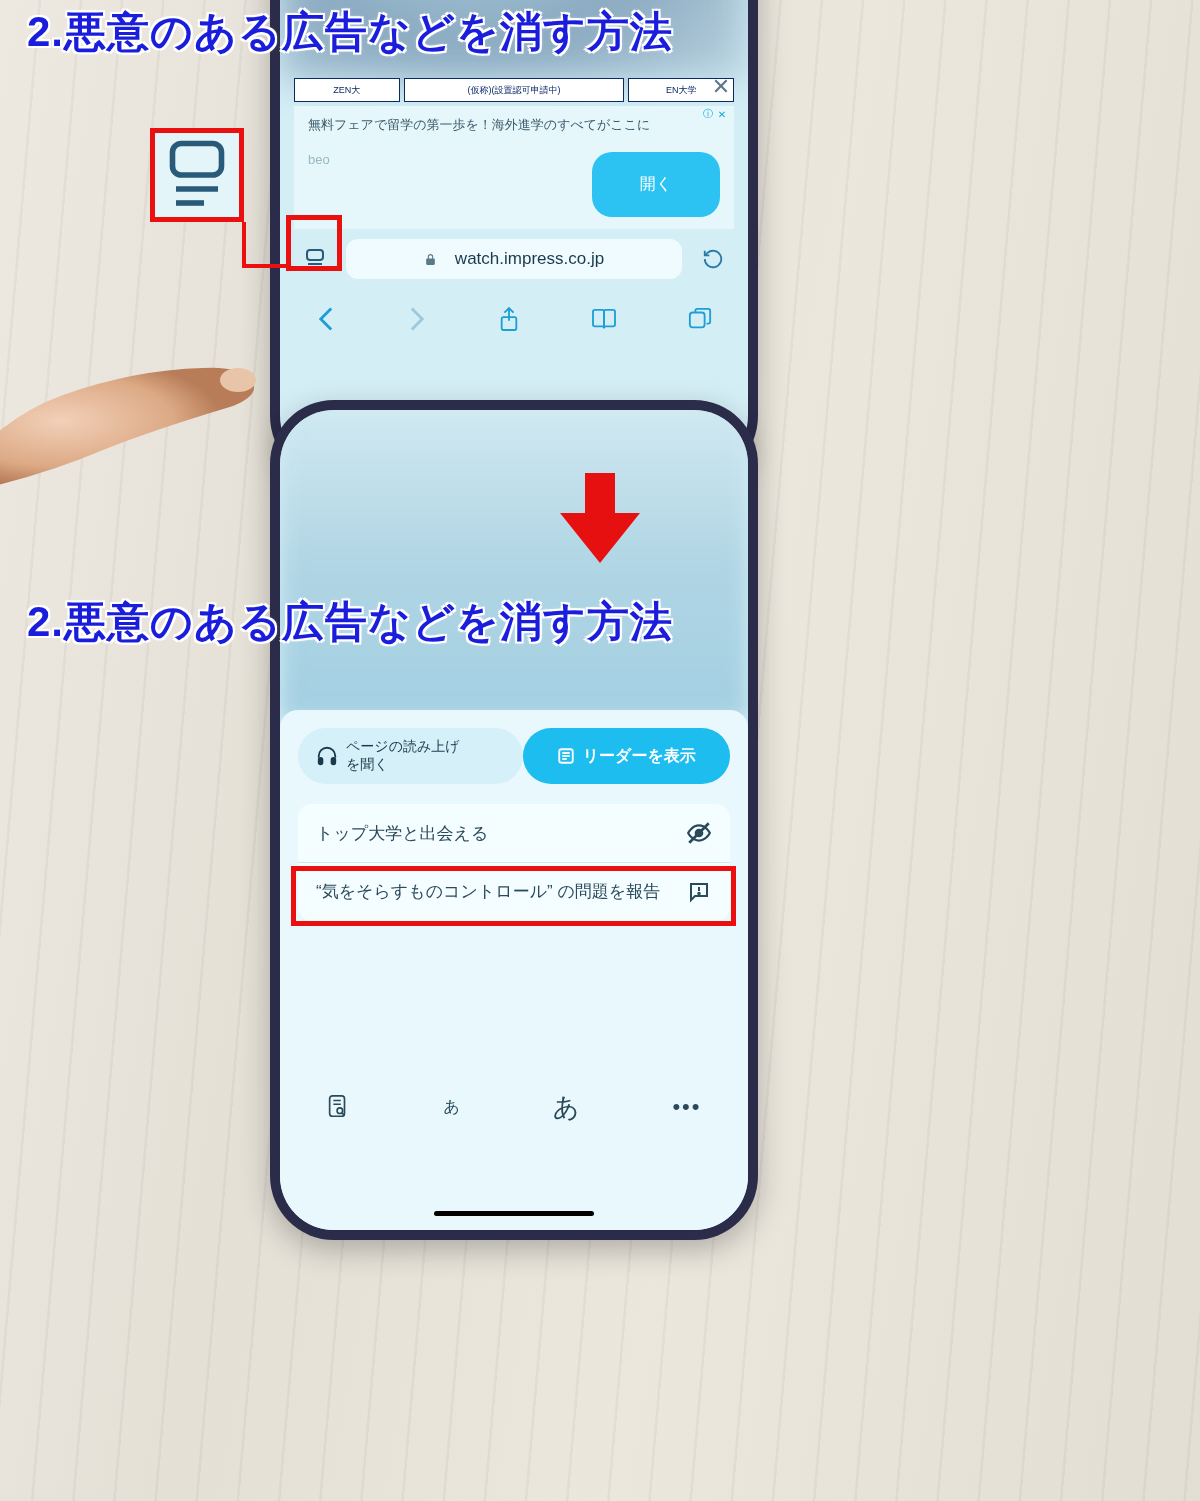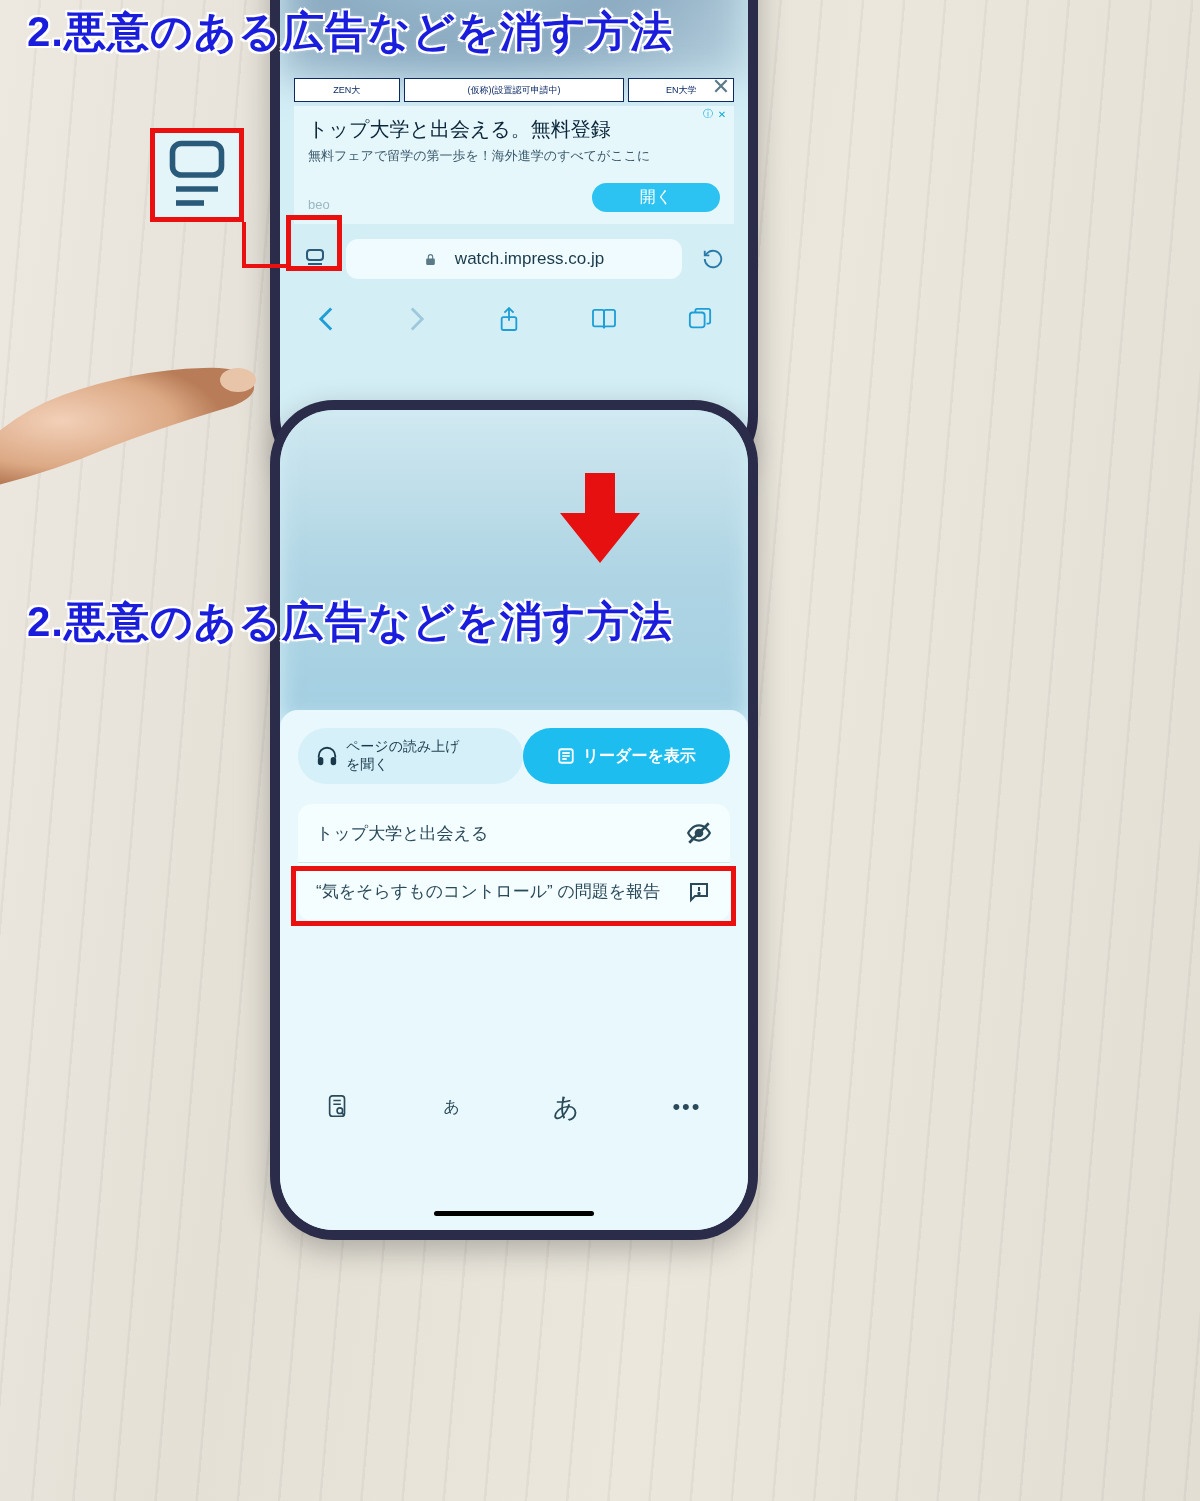--- a/index.html
+++ b/index.html
@@ -114,32 +114,32 @@
     font-weight: 400;
     margin-bottom: 4px;
   }
   .ad-sub {
     font-size: 13px;
     color: #3a5a6a;
   }
   .ad-bottom {
     display: flex;
     justify-content: space-between;
-    align-items: flex-end;
+    align-items: flex-start;
     margin-top: 18px;
   }
   .ad-brand {
     font-size: 13px;
     color: #9ab8c2;
   }
   .ad-open-btn {
     background: #2cc3f2;
     color: #fff;
     border-radius: 20px;
-    padding: 4px 48px;
+    padding: 22px 48px;
     font-size: 16px;
     font-weight: 500;
     border: none;
   }
 
   
   .url-bar-row {
     position: absolute;
     top: 588px; left: 14px; right: 14px;
     height: 42px;
@@ -327,21 +327,20 @@
         <div class="tag" style="flex:2.2">(仮称)(設置認可申請中)</div>
         <div class="tag">EN大学</div>
       </div>
       <div class="close-x">✕</div>
 
       <div class="ad-card">
         <div class="ad-badge">
           <span>ⓘ</span>
           <span>✕</span>
         </div>
-        <div class="ad-title">トップ大学と出会える。無料登録</div>
         <div class="ad-sub">無料フェアで留学の第一歩を！海外進学のすべてがここに</div>
         <div class="ad-bottom">
           <div class="ad-brand">beo</div>
           <button class="ad-open-btn">開く</button>
         </div>
       </div>
 
       <div class="url-bar-row">
         <div class="reader-icon-small">
           <svg width="24" height="24" viewBox="0 0 24 24" fill="none" stroke="currentColor" stroke-width="2">

